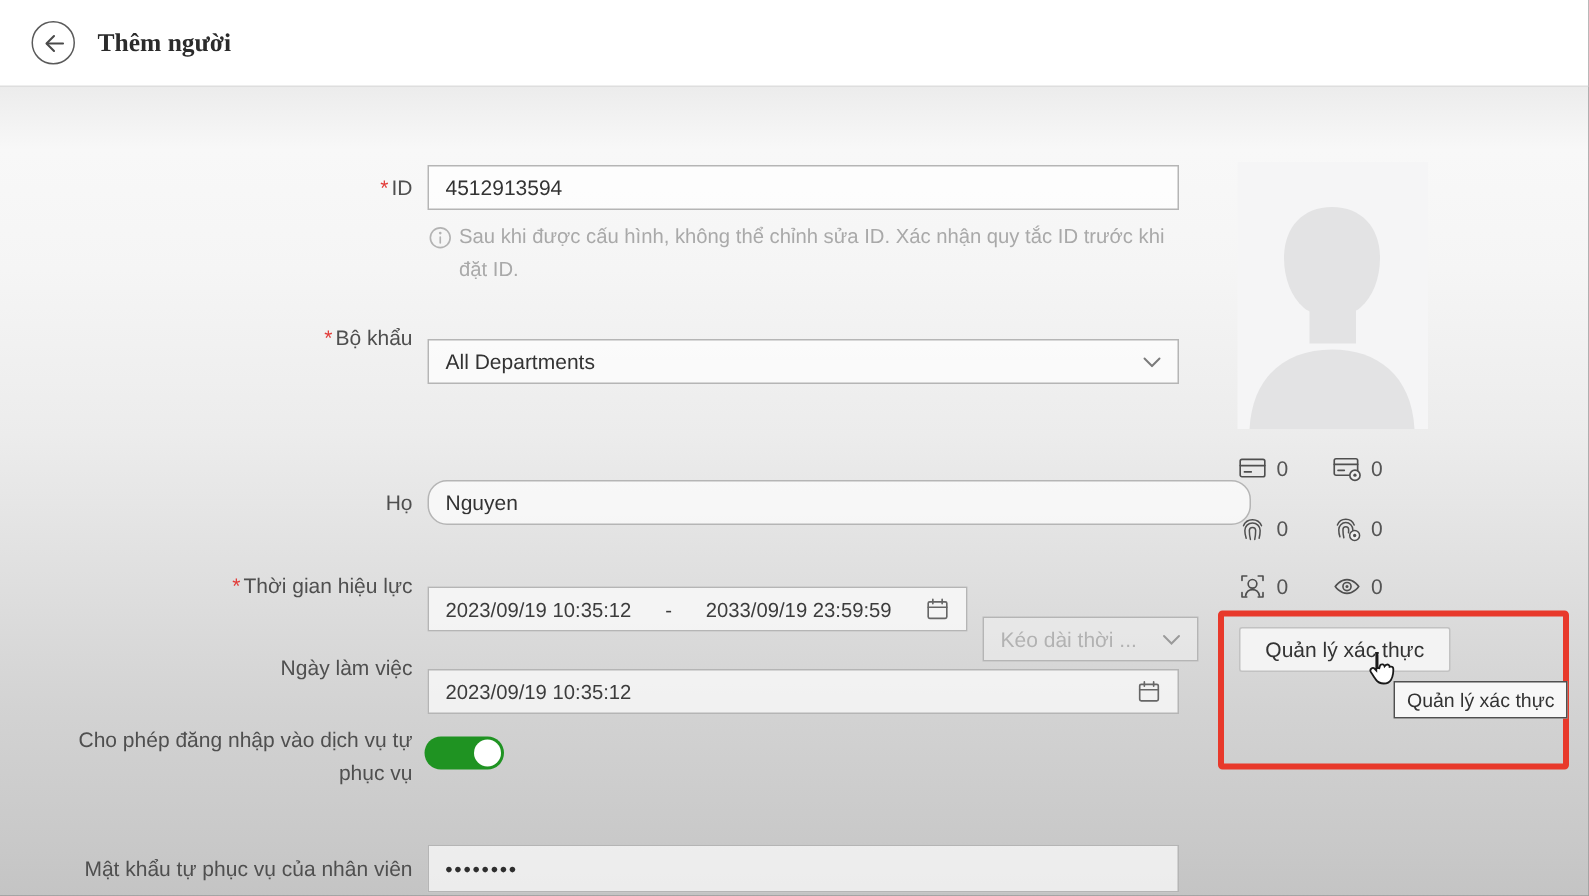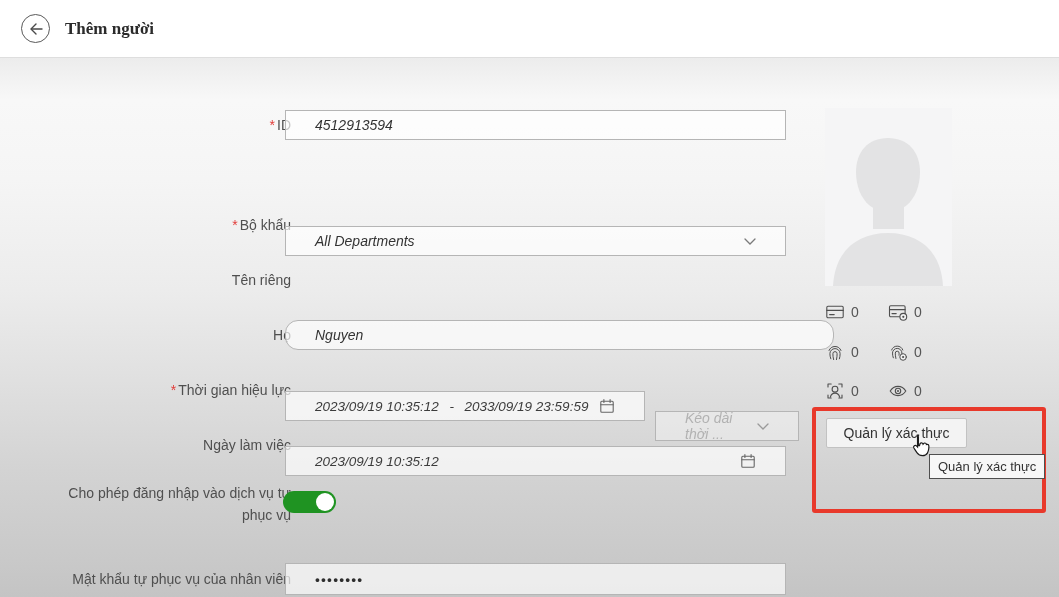--- a/index.html
+++ b/index.html
@@ -11,26 +11,26 @@
   }
   
   .hdr { position:absolute; top:0; left:0; right:0; height:57px; background:#fff;
          border-bottom:1px solid #dedede; display:flex; align-items:center; }
   .back { width:29px; height:29px; margin-left:21px; border:1px solid #5a5a5a; border-radius:50%;
           background:#fff; display:flex; align-items:center; justify-content:center; padding:0; cursor:pointer; }
   .title { margin-left:15px; font-family:"Liberation Serif","DejaVu Serif",serif;
            font-weight:bold; font-size:17px; color:#2b2b2b; }
   
   .lbl { position:absolute; left:0; width:275px; text-align:right; font-size:14px;
-         color:#4f4f4f; line-height:30px; white-space:nowrap;padding-left:16px; }
+         color:#4f4f4f; line-height:30px; white-space:nowrap; }
   .lbl.multi { white-space:normal; line-height:22px; }
   .req { color:#e23c39; margin-right:2px; }
   .field { position:absolute; box-sizing:border-box; height:30px;
            border:1px solid #b5b5b5; background:rgba(255,255,255,.68);
-           display:flex; align-items:center; padding:0 29px; font-size:14px; color:#333;font-style:italic; }
+           display:flex; align-items:center; padding:0 11px; font-size:14px; color:#333; }
   input.field { font-family:inherit; outline:none; }
   .select { justify-content:flex-start; cursor:pointer;margin-top:16px; }
   .select .chev { margin-left:auto; display:flex; }
   .select.disabled { color:#b2b2b2; background:rgba(255,255,255,.35); }
   .hint { position:absolute; left:286px; top:147px; width:505px; display:flex;
           gap:5px; font-size:13.5px; line-height:22px; color:#a9a9a9; }
   .hint svg { flex:0 0 auto; margin-top:4px; }
   .rangebox { justify-content:space-between; font-size:13.5px; color:#3c3c3c;margin-top:16px; }
   .calicon { display:flex; }
   
@@ -67,32 +67,39 @@
             <path d="M3.5 8H14"></path>
         </svg>
       </span>
     </button>
     <div class="title">Thêm người</div>
   </div>
 
   <div class="lbl" style="top:110px"><span class="req">*</span><span>ID</span></div>
   <input class="field" style="left: 285px; top: 110px; width: 501px;" value="4512913594">
 
+  <div class="hint">
+    <svg width="15" height="15" viewBox="0 0 15 15" fill="none" stroke="#b3b3b3" stroke-width="1.1">
+      <circle cx="7.5" cy="7.5" r="6.6"></circle>
+        <path d="M7.5 7v4" stroke-linecap="round"></path>
+        <circle cx="7.5" cy="4.4" r=".9" fill="#b3b3b3" stroke="none"></circle>
+    </svg>
+    <span>Sau khi được cấu hình, không thể chỉnh sửa ID. Xác nhận quy tắc ID trước khi đặt ID.</span>
+  </div>
 
   <div class="lbl" style="top:210px"><span class="req">*</span><span>Bộ khẩu</span></div>
   <div class="field select" style="left:285px;top:210px;width:501px">
     <span>All Departments</span>
     <span class="chev">
       <svg width="12" height="7" viewBox="0 0 12 7" fill="none" stroke="#7a7a7a" stroke-width="1.3" stroke-linecap="round">
           <path d="M1 1l5 5 5-5"></path>
         </svg>
     </span>
   </div>
 
-  <div class="lbl" style="top:265px"><span>Tên riêng</span></div>
 
   <div class="lbl" style="top:320px"><span>Họ</span></div>
   <input class="field" style="left: 285px; top: 320px; width: 549px; border-radius: 13px;" value="Nguyen">
 
   <div class="lbl" style="top:375px"><span class="req">*</span><span>Thời gian hiệu lực</span></div>
   <div class="field rangebox" style="left:285px;top:375px;width:360px">
     <span>2023/09/19 10:35:12</span>
     <span>-</span>
     <span>2033/09/19 23:59:59</span>
     <span class="calicon">

